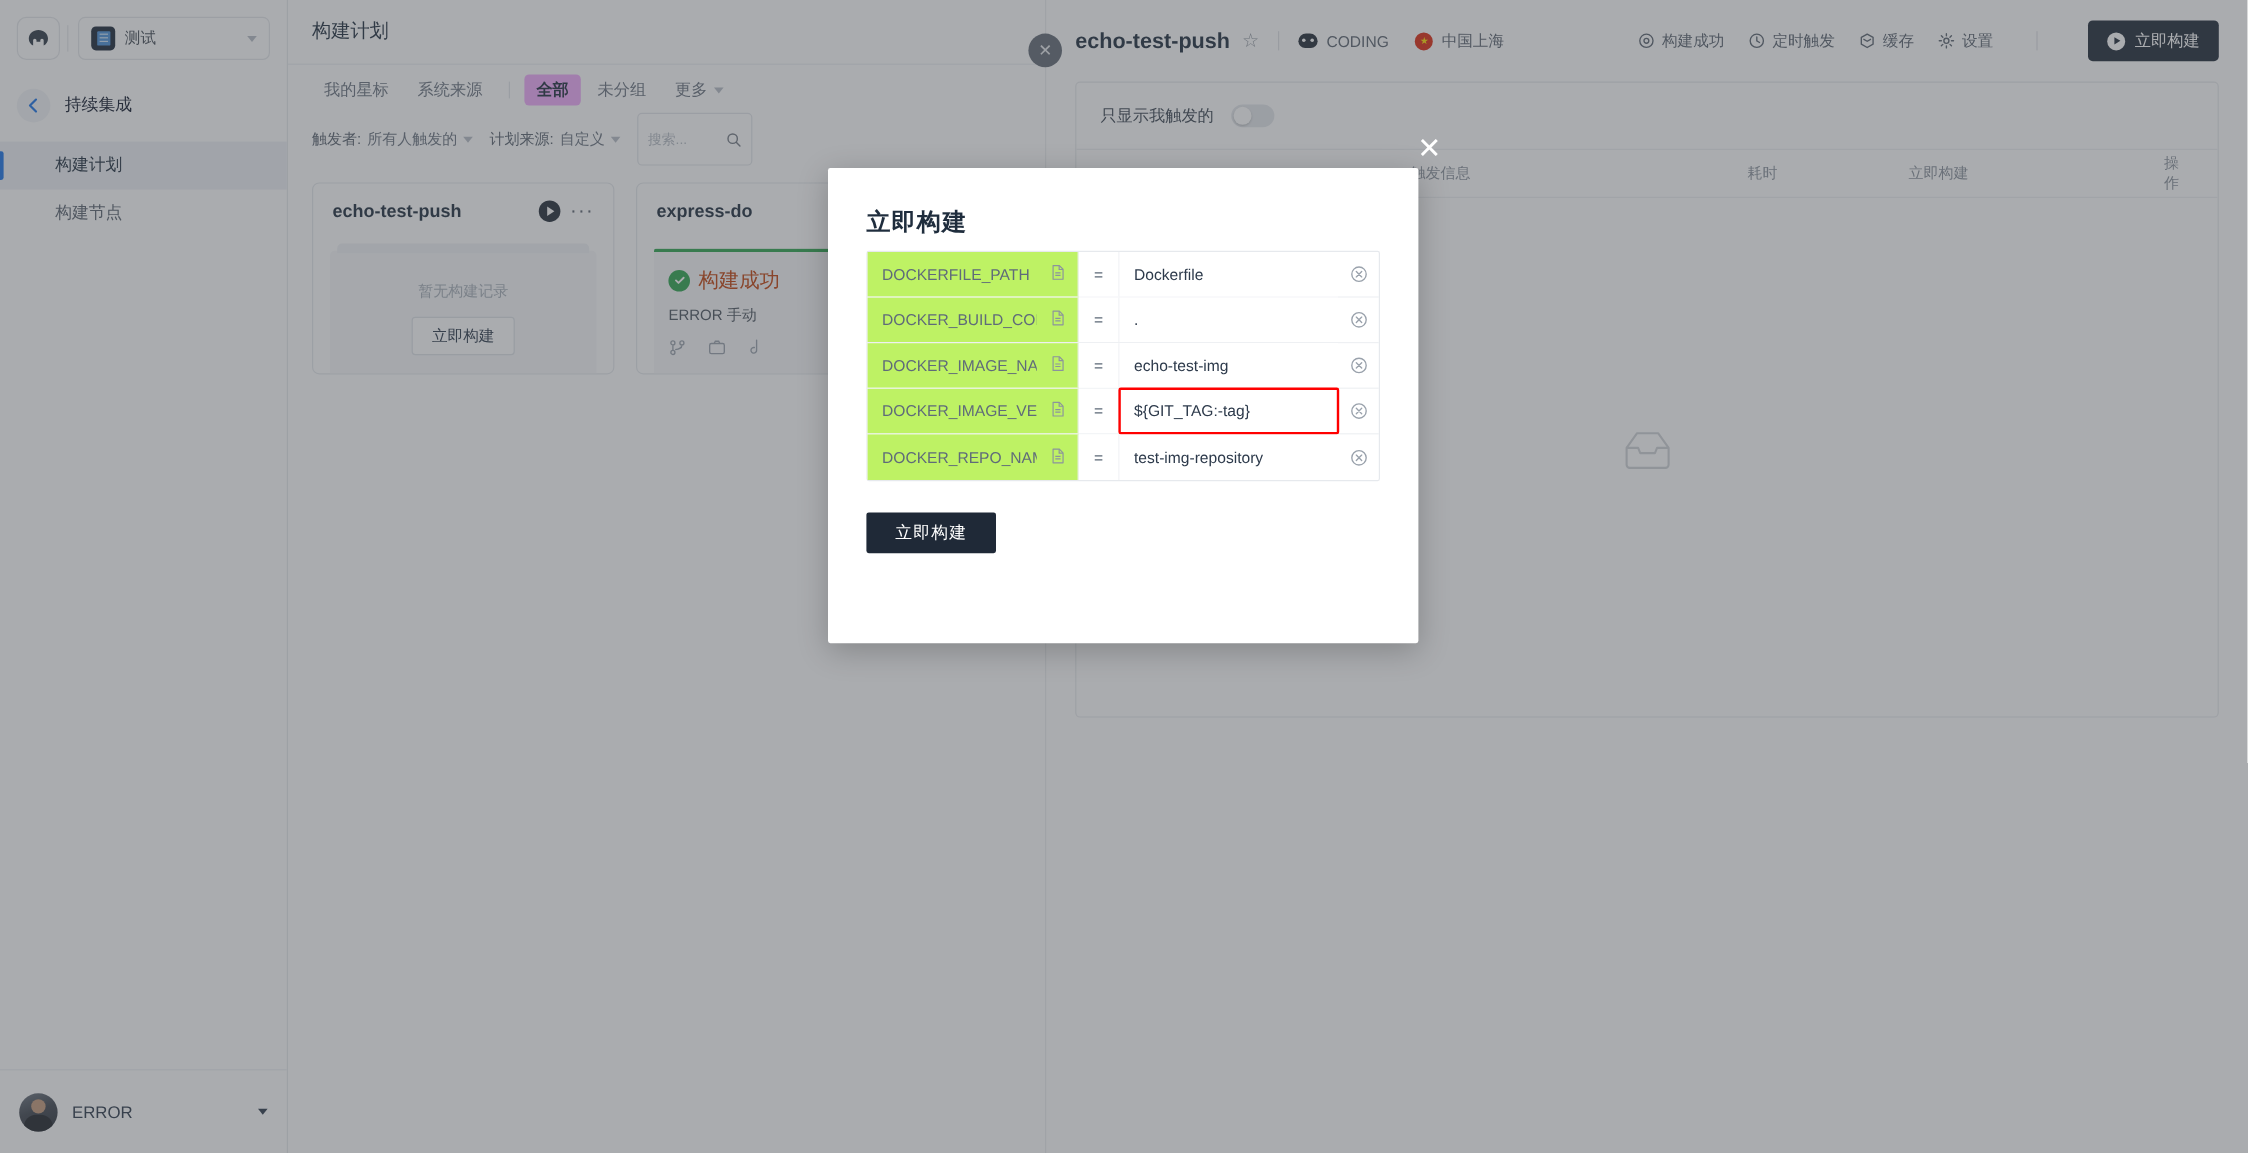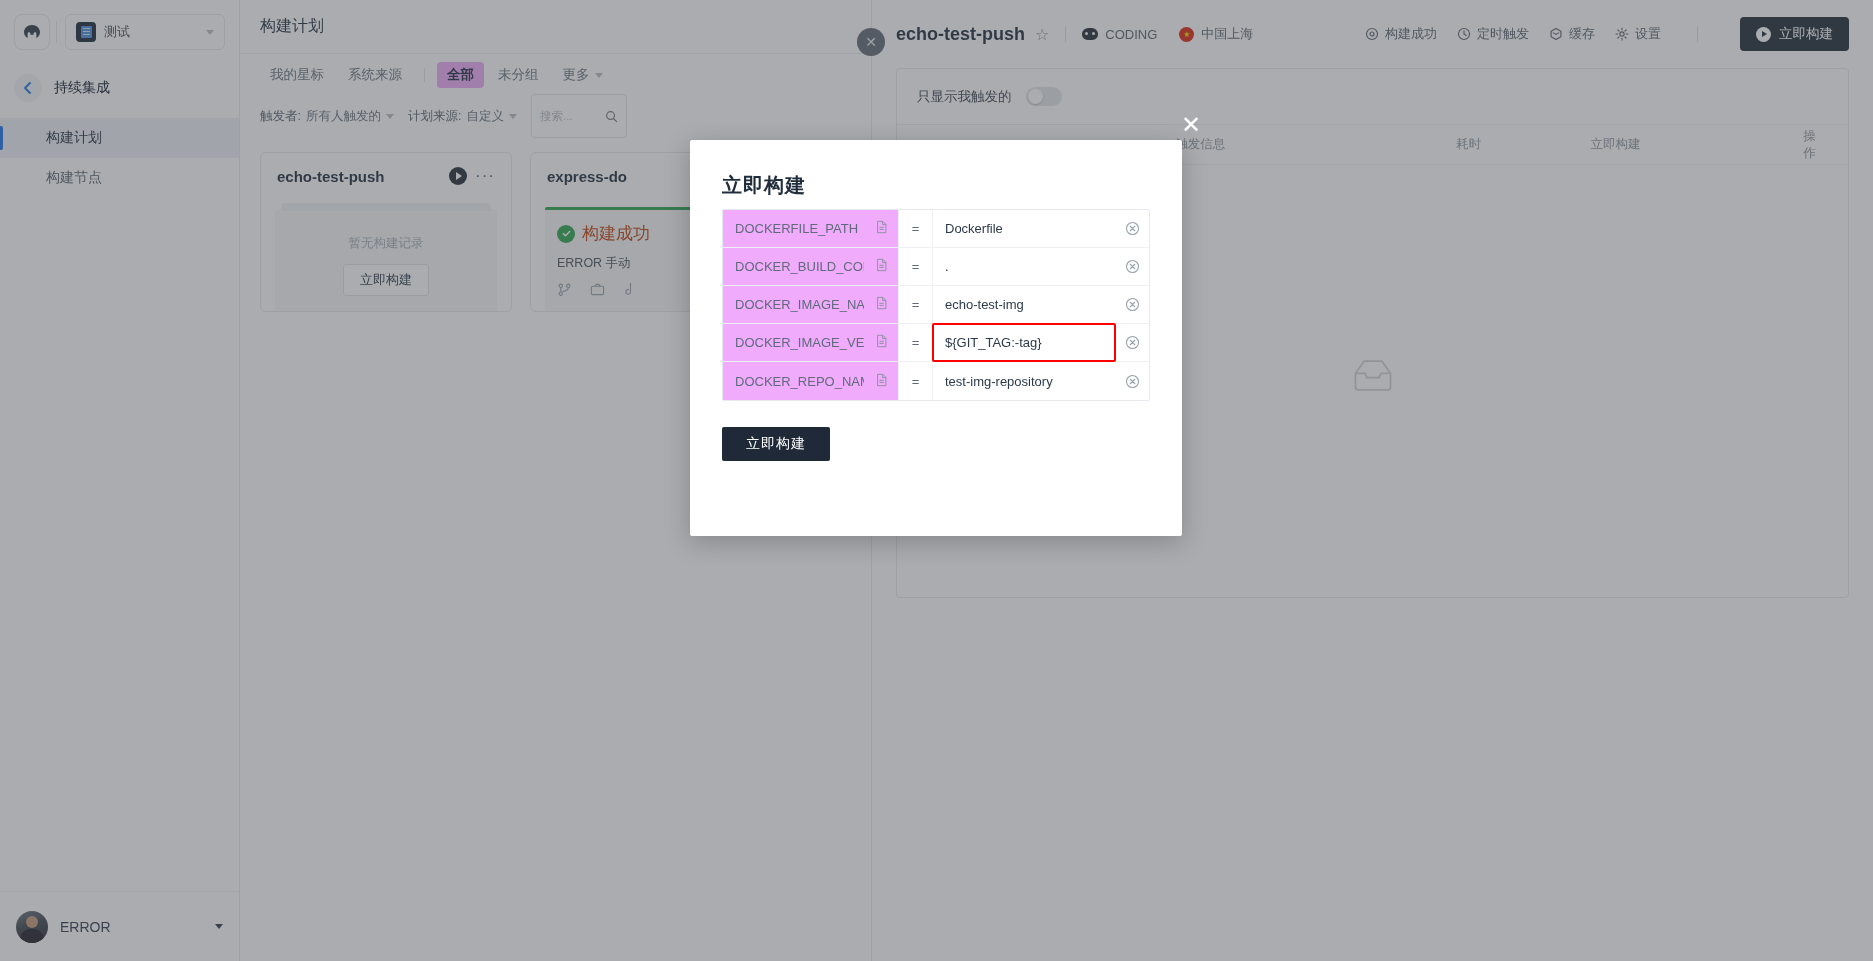--- a/index.html
+++ b/index.html
@@ -176,21 +176,21 @@
   }
   .m-title { font-size: 20px; color:#1f2d3d; font-weight: bold; letter-spacing:1px; }
   .m-sub-row { display:flex; align-items:center; margin-top: 18px; }
   .m-sub { font-size: 13.5px; color:#3d4753; }
   .m-link { margin-left:auto; font-size:13px; color:#1a73e8; display:flex; align-items:center; gap:6px; cursor:pointer;}
 
   .ptable { margin-top: 10px; border:1px solid #e6e9ed; border-radius:2px; }
   .prow { display:flex; height: 38px; border-bottom: 1px solid #eef0f3; }
   .prow:last-child { border-bottom: none; }
   .pkey {
-    width: 176px; background:#f0abfc; display:flex; align-items:center; padding: 0 10px 0 12px;
+    width: 176px; background:#bef264; display:flex; align-items:center; padding: 0 10px 0 12px;
     font-size: 13px; color:#5f6b7a; border-right:1px solid #eef0f3; gap: 11px;
   }
   .pkey span.k { flex:1; white-space:nowrap; overflow:hidden; }
   .pkey .fileic { flex: 0 0 auto; }
   .peq { width: 34px; display:flex; align-items:center; justify-content:center; font-size:13px; color:#5f6b7a; border-right:1px solid #eef0f3; background:#fff;}
   .pval { flex:1; display:flex; align-items:center; padding: 0 12px; font-size:13px; color:#2d3a4b; background:#fff; position:relative;}
   .pval.highlight::after{
     content:""; position:absolute; left:-1px; top:-1px; right:-1px; bottom:-1px;
     border: 2px solid #ff0000; border-radius: 2px; pointer-events:none;
   }

